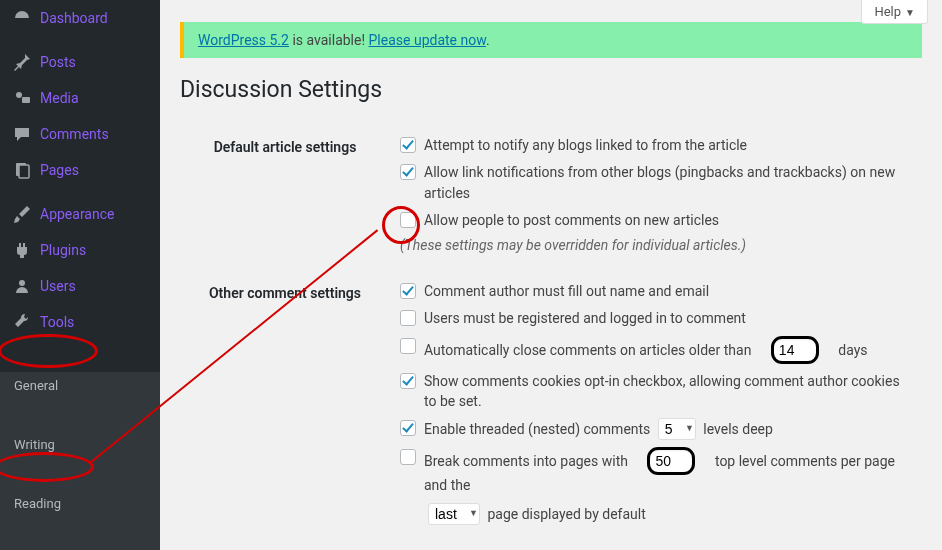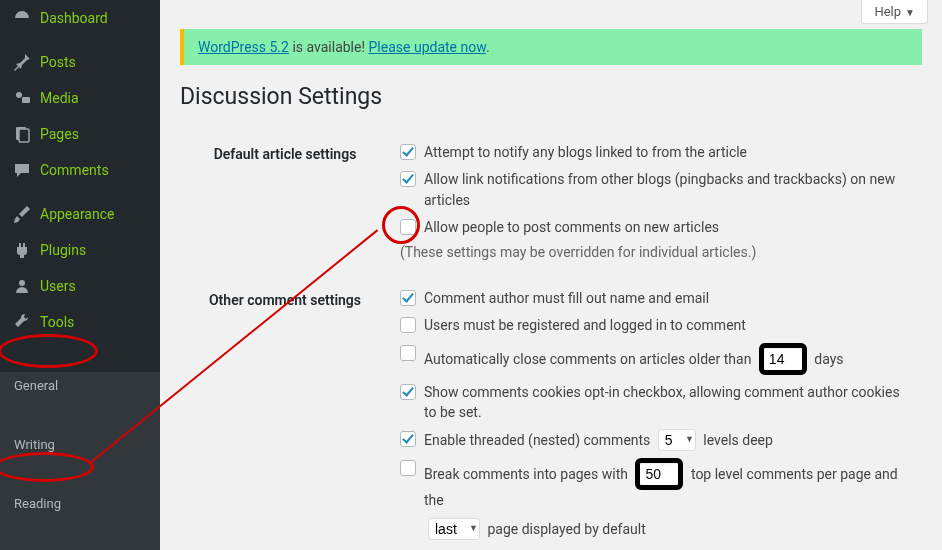--- a/index.html
+++ b/index.html
@@ -20,21 +20,21 @@
   height: 550px;
   background: #23282d;
   color: #eee;
 }
 .sidebar-item {
   display: flex;
   align-items: center;
   gap: 8px;
   padding: 8px 12px;
   font-size: 14px;
-  color: #84cc16;
+  color: #8b5cf6;
   cursor: pointer;
 }
 .sidebar-item .icon { width: 20px; height: 20px; color: #9ea3a8; display:flex; align-items:center; justify-content:center; }
 .sidebar-item.sep { margin-top: 8px; align-items: center; }
 .sidebar-item.active {
   background: #0073aa;
   color: #fff;
   position: relative;
 }
 .sidebar-item.active .icon { color: #fff; }
@@ -58,21 +58,21 @@
 }
 .sidebar-sub-item.current {
   color: #f0abfc;
   font-weight: 600;
 }
 .content {
   position: absolute;
   left: 160px; top: 0;
   width: 782px;
   height: 550px;
-  padding: 11px 20px;
+  padding: 4px 20px;
   overflow: hidden;
 }
 .help-tab {
   position: absolute;
   top: 0; right: 14px;
   background: #fff;
   border: 1px solid #ddd;
   border-top: none;
   border-radius: 0 0 3px 3px;
   padding: 4px 12px;
@@ -131,29 +131,29 @@
 }
 .chk.checked::after {
   content: '';
   position: absolute;
   left: 4px; top: 0px;
   width: 4px; height: 9px;
   border: solid #1e8cbe;
   border-width: 0 2px 2px 0;
   transform: rotate(40deg);
 }
-.note { color: #666; font-size: 14px; margin-top: 4px; }
+.note { font-style: italic; color: #666; font-size: 14px; margin-top: 4px; }
 .small-text {
   width: 48px;
   padding: 3px 5px;
-  border: 5px solid #000000;
-  border-radius: 6px;
+  border: 3px solid #000000;
+  border-radius: 11px;
   font-size: 14px;
   box-shadow: inset 0 1px 2px rgba(0,0,0,.07);
-  margin: 0 4px;
+  margin: 0 16px;
 }
 .inline-select {
   padding: 2px 22px 2px 6px;
   border: 1px solid #ddd;
   border-radius: 3px;
   background: #fefefe;
   font-size: 14px;
   margin: 0 4px;
   appearance: none;
   position: relative;
@@ -210,33 +210,33 @@
         <svg width="20" height="20" viewBox="0 0 20 20" fill="currentColor">
           <circle cx="7" cy="7" r="3"></circle>
           <rect x="10" y="9" width="8" height="6" rx="1"></rect>
         </svg>
       </span>
     <span>Media</span>
   </div>
   <div class="sidebar-item">
     <span class="icon">
         <svg width="20" height="20" viewBox="0 0 20 20" fill="currentColor">
+          <path d="M3 4h14v9H9l-4 4v-4H3z"></path>
+        </svg>
+      </span>
+    <span>Comments</span>
+  </div>
+  <div class="sidebar-item">
+    <span class="icon">
+        <svg width="20" height="20" viewBox="0 0 20 20" fill="currentColor">
           <rect x="4" y="3" width="10" height="13" rx="1"></rect>
           <rect x="7" y="5" width="10" height="13" rx="1" fill="#23282d" stroke="currentColor" stroke-width="1.5"></rect>
         </svg>
       </span>
     <span>Pages</span>
-  </div>
-  <div class="sidebar-item">
-    <span class="icon">
-        <svg width="20" height="20" viewBox="0 0 20 20" fill="currentColor">
-          <path d="M3 4h14v9H9l-4 4v-4H3z"></path>
-        </svg>
-      </span>
-    <span>Comments</span>
   </div>
   <div class="sidebar-item sep">
     <span class="icon">
         <svg width="20" height="20" viewBox="0 0 20 20" fill="currentColor">
           <path d="M15 2l3 3-8 8-3-3zM5 12l3 3-2 3-4 1 1-4z"></path>
         </svg>
       </span>
     <span>Appearance</span>
   </div>
   <div class="sidebar-item">

